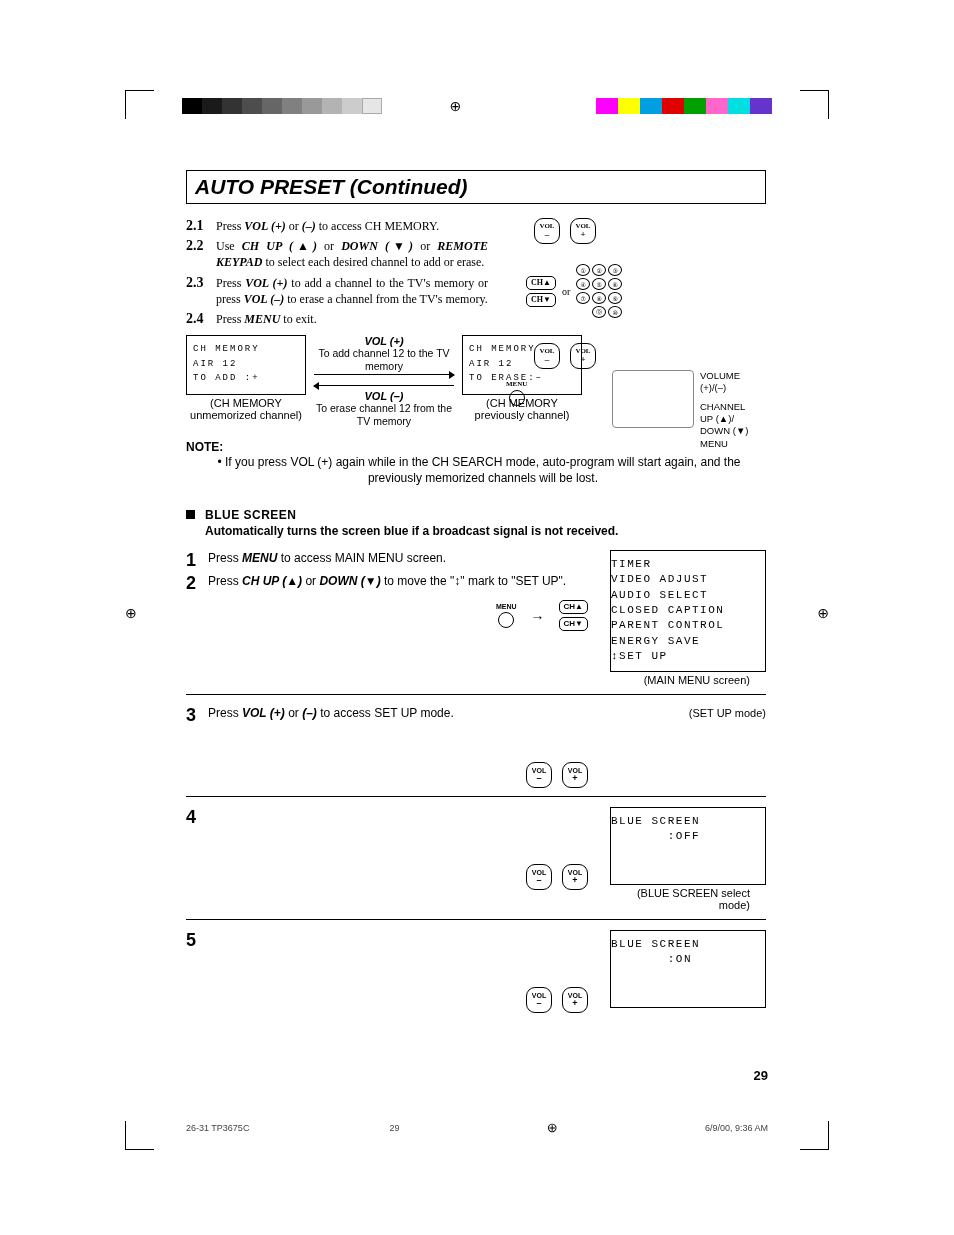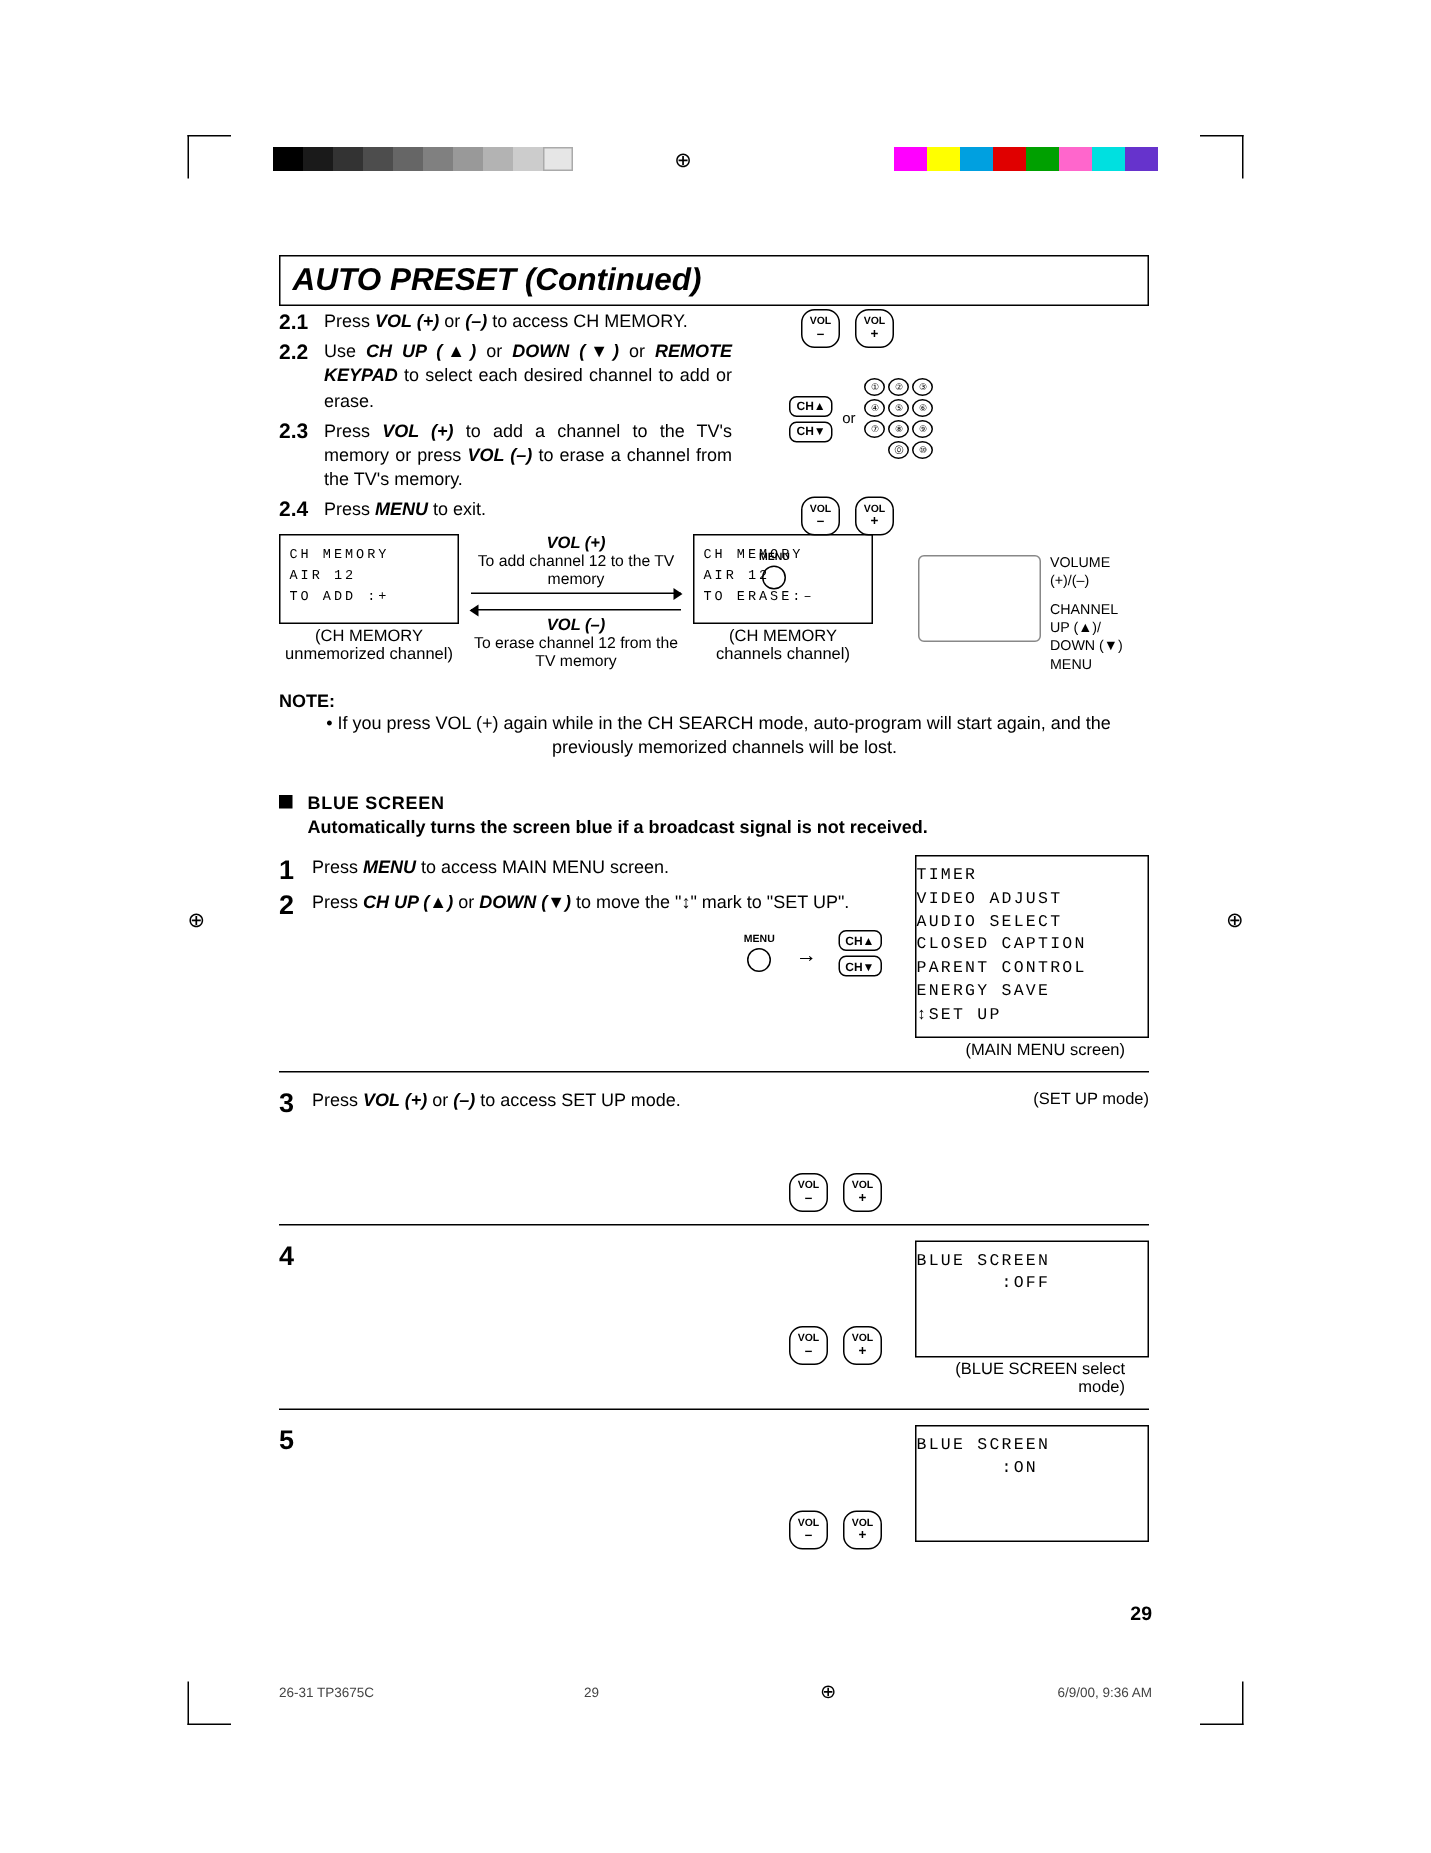--- a/index.html
+++ b/index.html
@@ -55,21 +55,21 @@
   .content {
     position: absolute;
     top: 170px;
     left: 186px;
     width: 580px;
   }
 
   .title-box {
     border: 1px solid #000;
     padding: 4px 8px 4px 8px;
-    margin-bottom: 2px;
+    margin-bottom: 14px;
   }
   .title-text {
     font-size: 21px;
     font-weight: bold;
     font-style: italic;
     font-family: Arial, sans-serif;
   }
 
   .step-list { }
   .step-row {
@@ -327,21 +327,21 @@
 
   <span class="regmark-mid left">⊕</span>
   <span class="regmark-mid right">⊕</span>
 
   <div class="content">
 
     <div class="title-box">
       <span class="title-text">AUTO PRESET (Continued)</span>
     </div>
 
-    <div style="position:relative;">
+    <div style="position:relative;font-family:Liberation Serif, serif;">
       <div class="step-list" style="width:302px;">
         <div class="step-row">
           <div class="step-num">2.1</div>
           <div class="step-body">Press <span class="ital">VOL (+)</span> or <span class="ital">(–)</span> to access CH MEMORY.</div>
         </div>
         <div class="step-row">
           <div class="step-num">2.2</div>
           <div class="step-body">Use <span class="ital">CH UP (▲)</span> or <span class="ital">DOWN (▼)</span> or <span class="ital">REMOTE KEYPAD</span> to select each desired channel to add or erase.</div>
         </div>
         <div class="step-row">
@@ -424,21 +424,21 @@
         <div class="vol-desc">To erase channel 12 from the TV memory</div>
       </div>
       <div style="width:120px;">
         <div class="tv-box" style="height:60px;">
           <div>CH MEMORY</div>
           <div>AIR 12</div>
           <div>TO ERASE:–</div>
         </div>
         <div class="tv-caption">
           <span>(CH MEMORY</span><br>
-          <span>channels channel)</span>
+          <span>previously channel)</span>
         </div>
       </div>
     </div>
 
     <div class="note-head">NOTE:</div>
     <div class="note-body">• If you press <span class="ital">VOL (+)</span> again while in the CH SEARCH mode, auto-program will start again, and the previously memorized channels will be lost.</div>
 
     <div class="section-head">
       <span class="sq"></span>
       <div>

